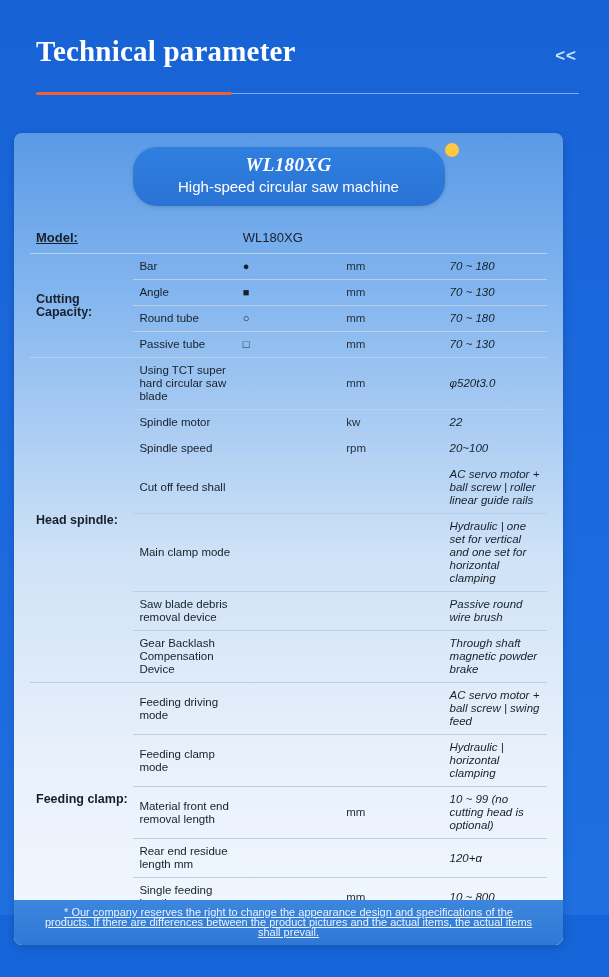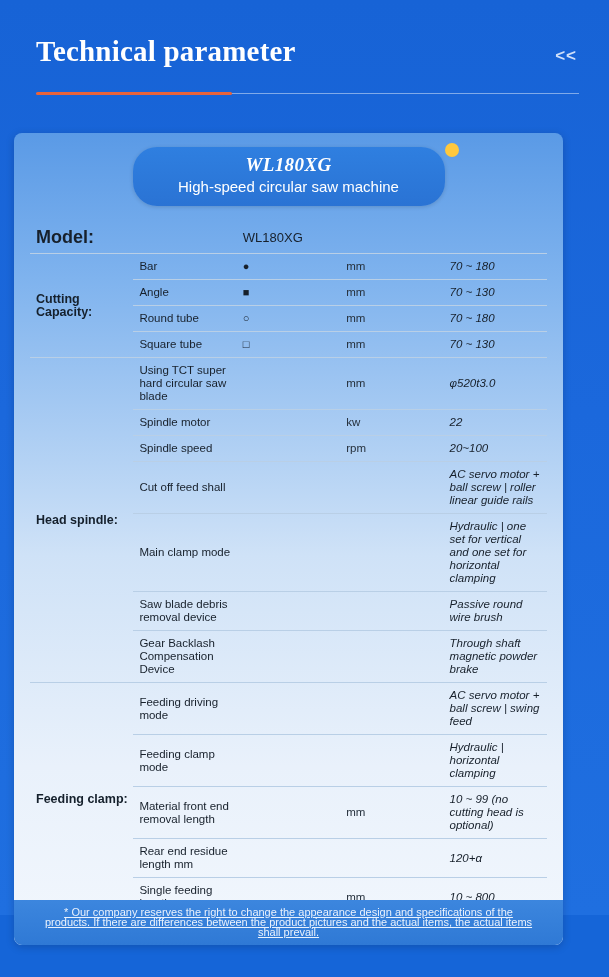--- a/index.html
+++ b/index.html
@@ -142,22 +142,23 @@
   .col-unit { width: 34px; color: #25303c; }
   .col-val { padding-left: 8px; font-style: italic; }
   .group-cell { border-bottom: 1px solid #b9cfe6; }
   .sym { font-size: 11px; }
   .model-row td {
     padding-top: 9px;
     padding-bottom: 9px;
   }
   .model-key {
     font-weight: bold;
-    font-size: 18px;
+    font-size: 13px;
     padding-left: 8px;
+    text-decoration: underline;
   }
   .model-val { font-size: 13px; }
   .two-line { line-height: 12px; margin-left: 32px; }
   
   .foot {
     position: absolute;
     left: 0;
     right: 0;
     bottom: 0;
     background: linear-gradient(180deg, #3c86de 0%, #2f79d5 100%);
@@ -214,21 +215,21 @@
             <td class="col-unit">mm</td>
             <td class="col-val">70 ~ 130</td>
           </tr>
           <tr>
             <td class="col-label">Round tube</td>
             <td class="col-sym sym">○</td>
             <td class="col-unit">mm</td>
             <td class="col-val">70 ~ 180</td>
           </tr>
           <tr>
-            <td class="col-label">Square tube</td>
+            <td class="col-label">Passive tube</td>
             <td class="col-sym sym">□</td>
             <td class="col-unit">mm</td>
             <td class="col-val">70 ~ 130</td>
           </tr>
           <tr>
             <td class="col-group group-cell" rowspan="7">Head spindle:</td>
             <td class="col-label two-line">Using TCT super hard circular saw blade</td>
             <td class="col-sym sym"></td>
             <td class="col-unit">mm</td>
             <td class="col-val">φ520t3.0</td>

